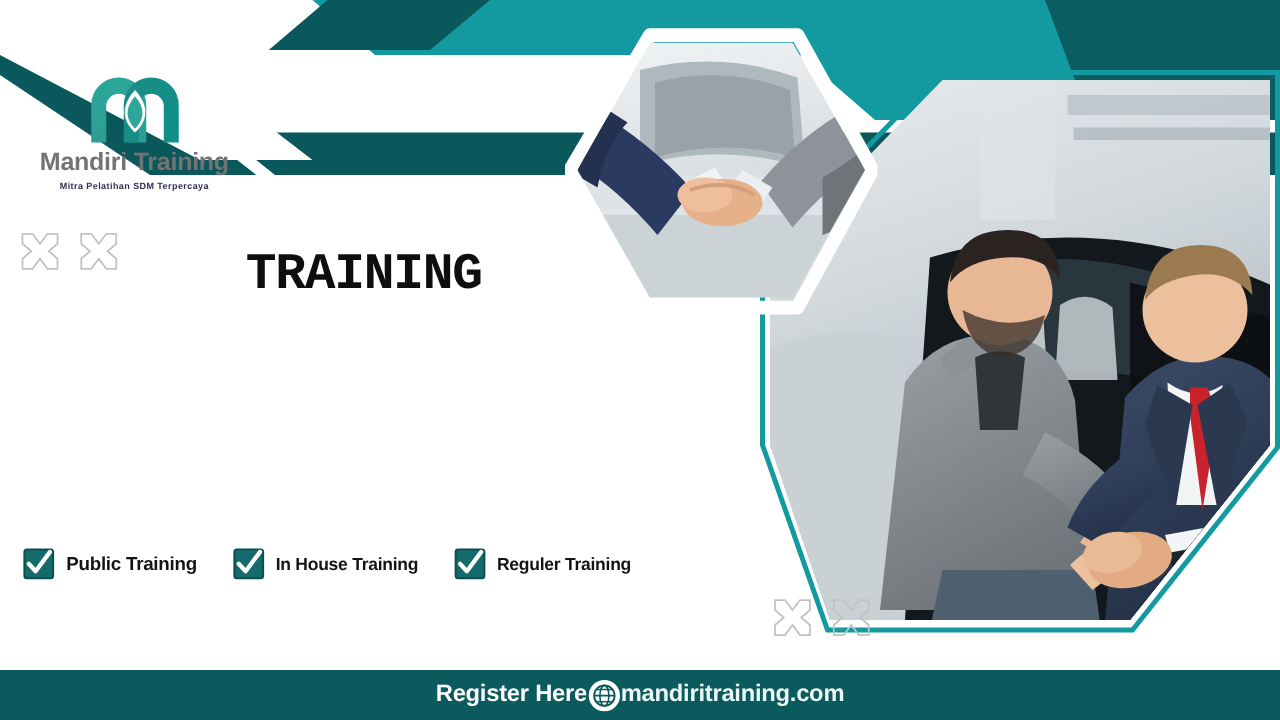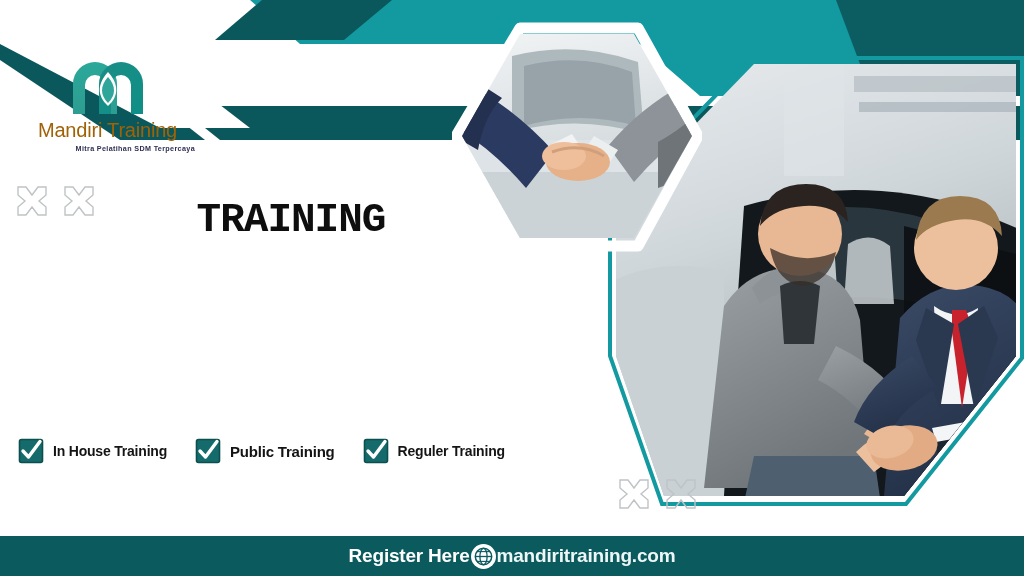--- a/index.html
+++ b/index.html
@@ -12,26 +12,26 @@
   .stage { position:absolute; inset:0; width:1024px; height:576px; overflow:hidden; background:#fff; }
 
   
   .banner { position:absolute; top:0; left:0; width:1024px; height:140px; overflow:hidden; }
   .banner svg { display:block; }
 
   
   .logo-block { position:absolute; left:20px; top:58px; width:175px; text-align:center; }
   .logo-mark { width:78px; height:58px; margin:0 auto 4px auto; display:block; }
   .logo-name {
-    font-size:20px; font-weight:normal; color:#a16207; letter-spacing:-0.2px;
+    font-size:20px; font-weight:bold; color:#737373; letter-spacing:-0.2px;
     line-height:1.05; white-space:nowrap;
   }
   .logo-tag {
     font-size:7.2px; font-weight:bold; color:#2f2f55; letter-spacing:0.35px;
-    margin-top:3px; white-space:nowrap;text-align:right;
+    margin-top:3px; white-space:nowrap;
   }
 
   
   .kicker {
     position:absolute; left:0; top:197px; width:570px; text-align:center;
     font-size:41px; font-weight:bold; color:#0e0e0e; letter-spacing:-1px;
     font-family:Liberation Mono, monospace;
     padding-left:12px;
   }
   .headline {
@@ -240,34 +240,34 @@
       <path d="M6,4 L14,4 L20,12 L26,4 L34,4 L34,12 L27,18 L34,24 L34,32 L26,32 L20,24 L14,32 L6,32 L6,24 L13,18 L6,12 Z" fill="none" stroke="#bfc3c6" stroke-width="1.4"></path>
     </svg>
     <svg width="40" height="36" viewBox="0 0 40 36">
       <path d="M6,4 L14,4 L20,12 L26,4 L34,4 L34,12 L27,18 L34,24 L34,32 L26,32 L20,24 L14,32 L6,32 L6,24 L13,18 L6,12 Z" fill="none" stroke="#bfc3c6" stroke-width="1.4"></path>
     </svg>
   </div>
 
   <div class="kicker">TRAINING</div>
 
   <div class="checks">
+    <div class="chk-item">
+      <svg class="chk-box" viewBox="0 0 26 26">
+        <rect x="1.5" y="1.5" width="23" height="23" rx="2" fill="#156b6b" stroke="#0d4f4f" stroke-width="1.6"></rect>
+        <path d="M5,13 L10.5,19 L22,3.5" fill="none" stroke="#ffffff" stroke-width="3.4" stroke-linecap="round" stroke-linejoin="round"></path>
+      </svg>
+      <span class="chk-label">Public Training</span>
+    </div>
+
     <div class="chk-item small">
       <svg class="chk-box" viewBox="0 0 26 26">
         <rect x="1.5" y="1.5" width="23" height="23" rx="2" fill="#156b6b" stroke="#0d4f4f" stroke-width="1.6"></rect>
         <path d="M5,13 L10.5,19 L22,3.5" fill="none" stroke="#ffffff" stroke-width="3.4" stroke-linecap="round" stroke-linejoin="round"></path>
       </svg>
       <span class="chk-label">In House Training</span>
-    </div>
-
-    <div class="chk-item">
-      <svg class="chk-box" viewBox="0 0 26 26">
-        <rect x="1.5" y="1.5" width="23" height="23" rx="2" fill="#156b6b" stroke="#0d4f4f" stroke-width="1.6"></rect>
-        <path d="M5,13 L10.5,19 L22,3.5" fill="none" stroke="#ffffff" stroke-width="3.4" stroke-linecap="round" stroke-linejoin="round"></path>
-      </svg>
-      <span class="chk-label">Public Training</span>
     </div>
 
     <div class="chk-item small">
       <svg class="chk-box" viewBox="0 0 26 26">
         <rect x="1.5" y="1.5" width="23" height="23" rx="2" fill="#156b6b" stroke="#0d4f4f" stroke-width="1.6"></rect>
         <path d="M5,13 L10.5,19 L22,3.5" fill="none" stroke="#ffffff" stroke-width="3.4" stroke-linecap="round" stroke-linejoin="round"></path>
       </svg>
       <span class="chk-label">Reguler Training</span>
     </div>
   </div>

